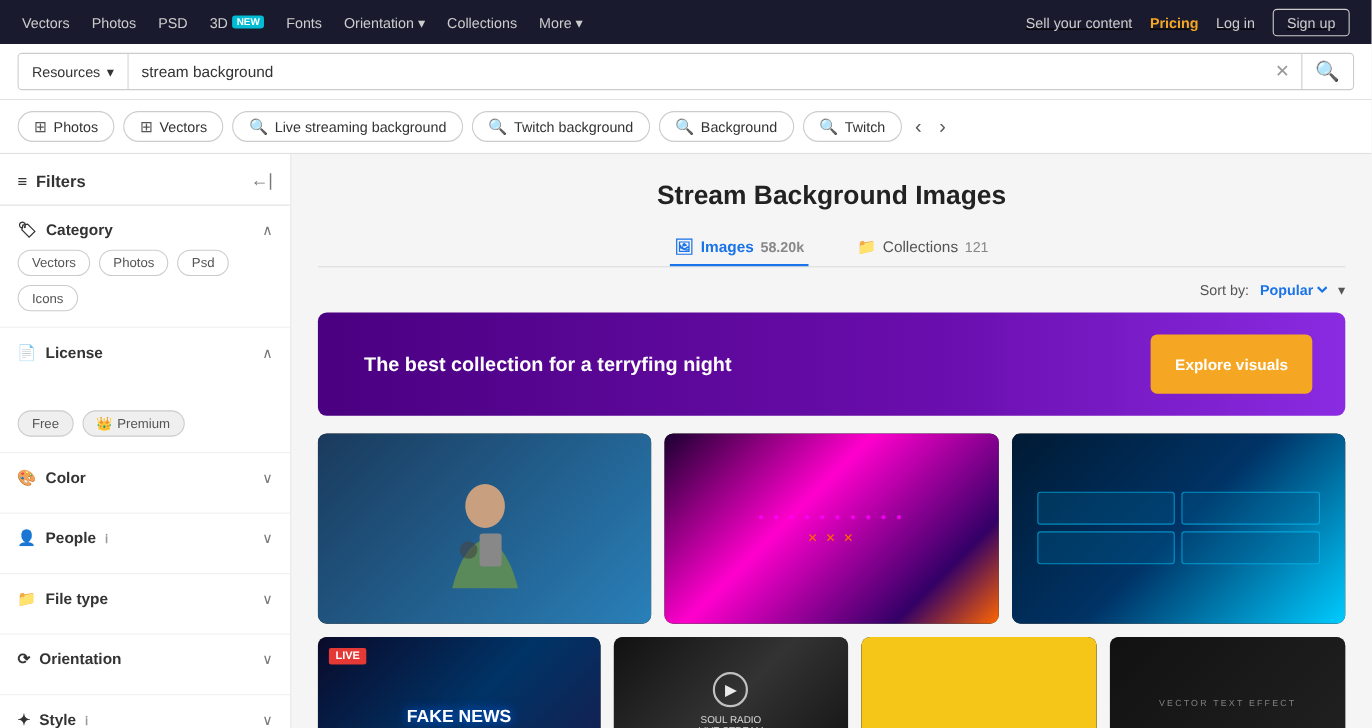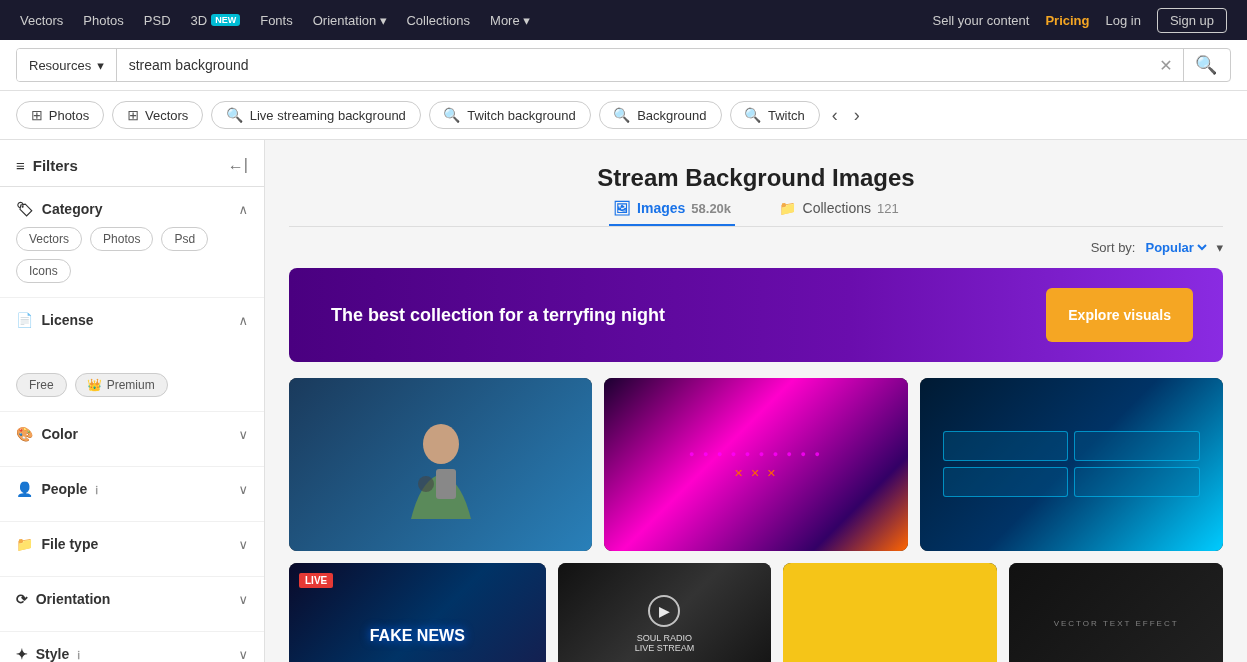--- a/index.html
+++ b/index.html
@@ -8,21 +8,21 @@
     
     .top-nav {
       background: #1a1a2e;
       display: flex;
       align-items: center;
       padding: 0 20px;
       height: 40px;
       justify-content: space-between;
     }
     .top-nav-left { display: flex; gap: 20px; align-items: center; }
-    .top-nav-right { display: flex; gap: 16px; align-items: center; }
+    .top-nav-right { display: flex; gap: 16px; align-items: center; text-decoration: underline; }
     .nav-link {
       color: #ccc;
       font-size: 13px;
       cursor: pointer;
       text-decoration: none;
     }
     .nav-link-new {
       display: flex; align-items: center; gap: 4px;
     }
     .badge-new {
@@ -207,20 +207,21 @@
       flex: 1;
       padding: 24px 24px 0 24px;
       background: #f5f5f5;
       overflow-y: auto;
     }
     .page-title {
       text-align: center;
       font-size: 24px;
       font-weight: bold;
       color: #222;
+      margin-bottom: 16px;
     }
     .tabs-row {
       display: flex; align-items: center; justify-content: center;
       gap: 40px;
       margin-bottom: 12px;
       border-bottom: 1px solid #ddd;
     }
     .tab-item {
       display: flex; align-items: center; gap: 6px;
       padding: 8px 4px;

